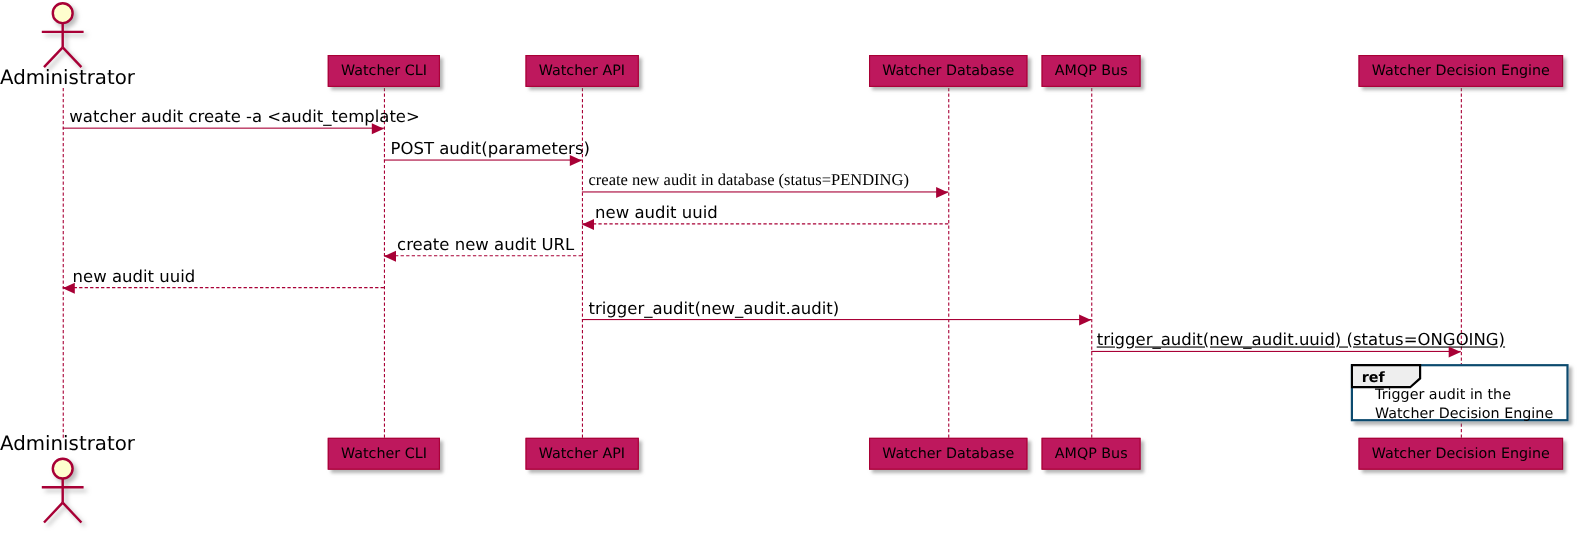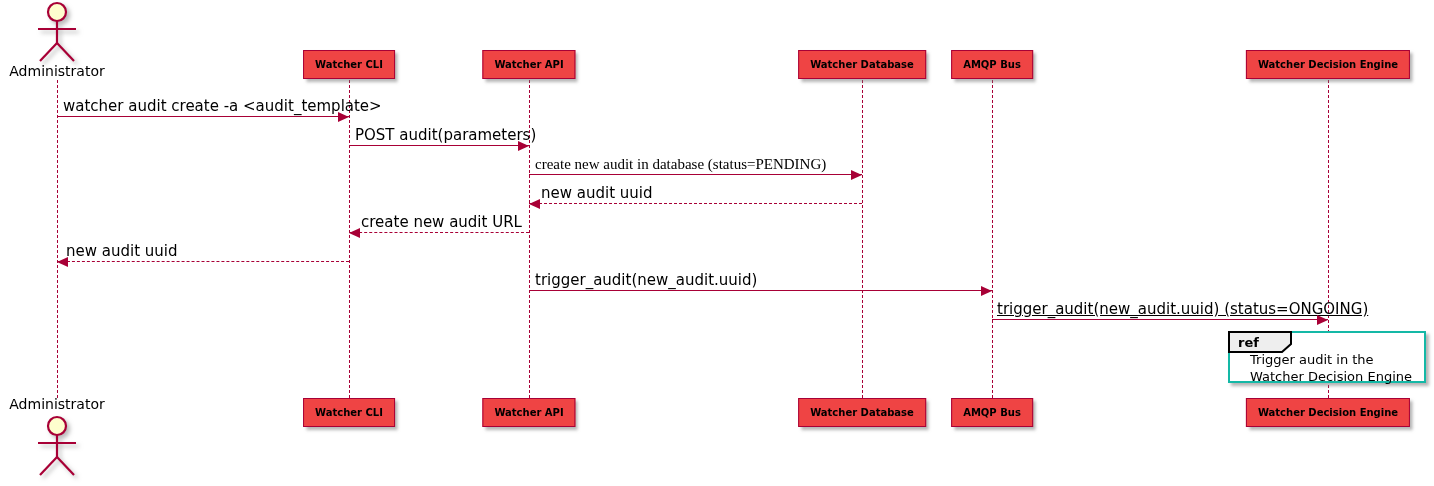--- a/index.html
+++ b/index.html
@@ -6,50 +6,50 @@
   #diagram {
     position:relative; width:1434px; height:486px; background:#ffffff;
     font-family:"DejaVu Sans", sans-serif; color:#000; overflow:hidden;
   }
   .lifeline {
     position:absolute; width:0; top:80px; height:318px;
     border-left:1px dashed #A80036;
   }
   .pbox {
     position:absolute; transform:translateX(-50%);
-    background:#ef4444; border:1.5px solid #A80036;
+    background:#be185d; border:1.5px solid #A80036;
     box-shadow:3px 3px 3px rgba(120,120,120,0.55);
-    font-size:10px; line-height:27px; height:27px;
-    padding:0 11px; white-space:nowrap; text-align:center;font-weight:bold;
+    font-size:13px; line-height:27px; height:27px;
+    padding:0 11px; white-space:nowrap; text-align:center;
   }
   .pbox.toprow { top:50px; }
   .pbox.bottomrow { top:398px; }
   .actor-label {
     position:absolute; left:0; width:114px; text-align:center;
-    font-size:14px; line-height:16px; white-space:nowrap;
+    font-size:18px; line-height:16px; white-space:nowrap;
   }
   .actor-svg { position:absolute; filter:drop-shadow(3px 3px 2px rgba(120,120,120,0.5)); }
   .msg-label {
     position:absolute; font-size:15px; line-height:16px; white-space:nowrap;
   }
   .mline { position:absolute; height:0; border-top:1px solid #A80036; }
   .mline.dashed { border-top:1px dashed #A80036; }
   .ah-r {
     position:absolute; width:0; height:0; border-style:solid;
     border-width:5px 0 5px 11px;
     border-color:transparent transparent transparent #A80036;
   }
   .ah-l {
     position:absolute; width:0; height:0; border-style:solid;
     border-width:5px 11px 5px 0;
     border-color:transparent #A80036 transparent transparent;
   }
   .refbox {
     position:absolute; left:1228px; top:331px; width:198px; height:52px;
-    background:#ffffff; border:2px solid #14b8a6;
+    background:#ffffff; border:2px solid #0c4a6e;
     box-shadow:3px 3px 3px rgba(120,120,120,0.55);
     box-sizing:border-box;
   }
   .ref-tab-svg { position:absolute; top:-2px; left:-2px; }
   .ref-keyword { font:bold 13px "DejaVu Sans", sans-serif; fill:#000; }
   .ref-body {
     position:absolute; top:19px; left:20px; right:6px;
     font-size:13px; line-height:16.5px; white-space:nowrap;
   }
 </style>
@@ -110,21 +110,21 @@
     <div class="ah-l" style="left:349px; top:228px;"></div>
   </div>
 
   <div>
     <div class="msg-label" style="left:66px; top:243px;">new audit uuid</div>
     <div class="mline dashed" style="left:57px; top:261px; width:292px;"></div>
     <div class="ah-l" style="left:57px; top:257px;"></div>
   </div>
 
   <div>
-    <div class="msg-label" style="left:535px; top:272px;">trigger_audit(new_audit.uuid)</div>
+    <div class="msg-label" style="left:535px; top:272px;">trigger_audit(new_audit.audit)</div>
     <div class="mline" style="left:529px; top:290px; width:463px;"></div>
     <div class="ah-r" style="left:981px; top:286px;"></div>
   </div>
 
   <div>
     <div class="msg-label" style="left:997px; top:301px;text-decoration:underline;">trigger_audit(new_audit.uuid) (status=ONGOING)</div>
     <div class="mline" style="left:992px; top:319px; width:336px;"></div>
     <div class="ah-r" style="left:1317px; top:315px;"></div>
   </div>
 

